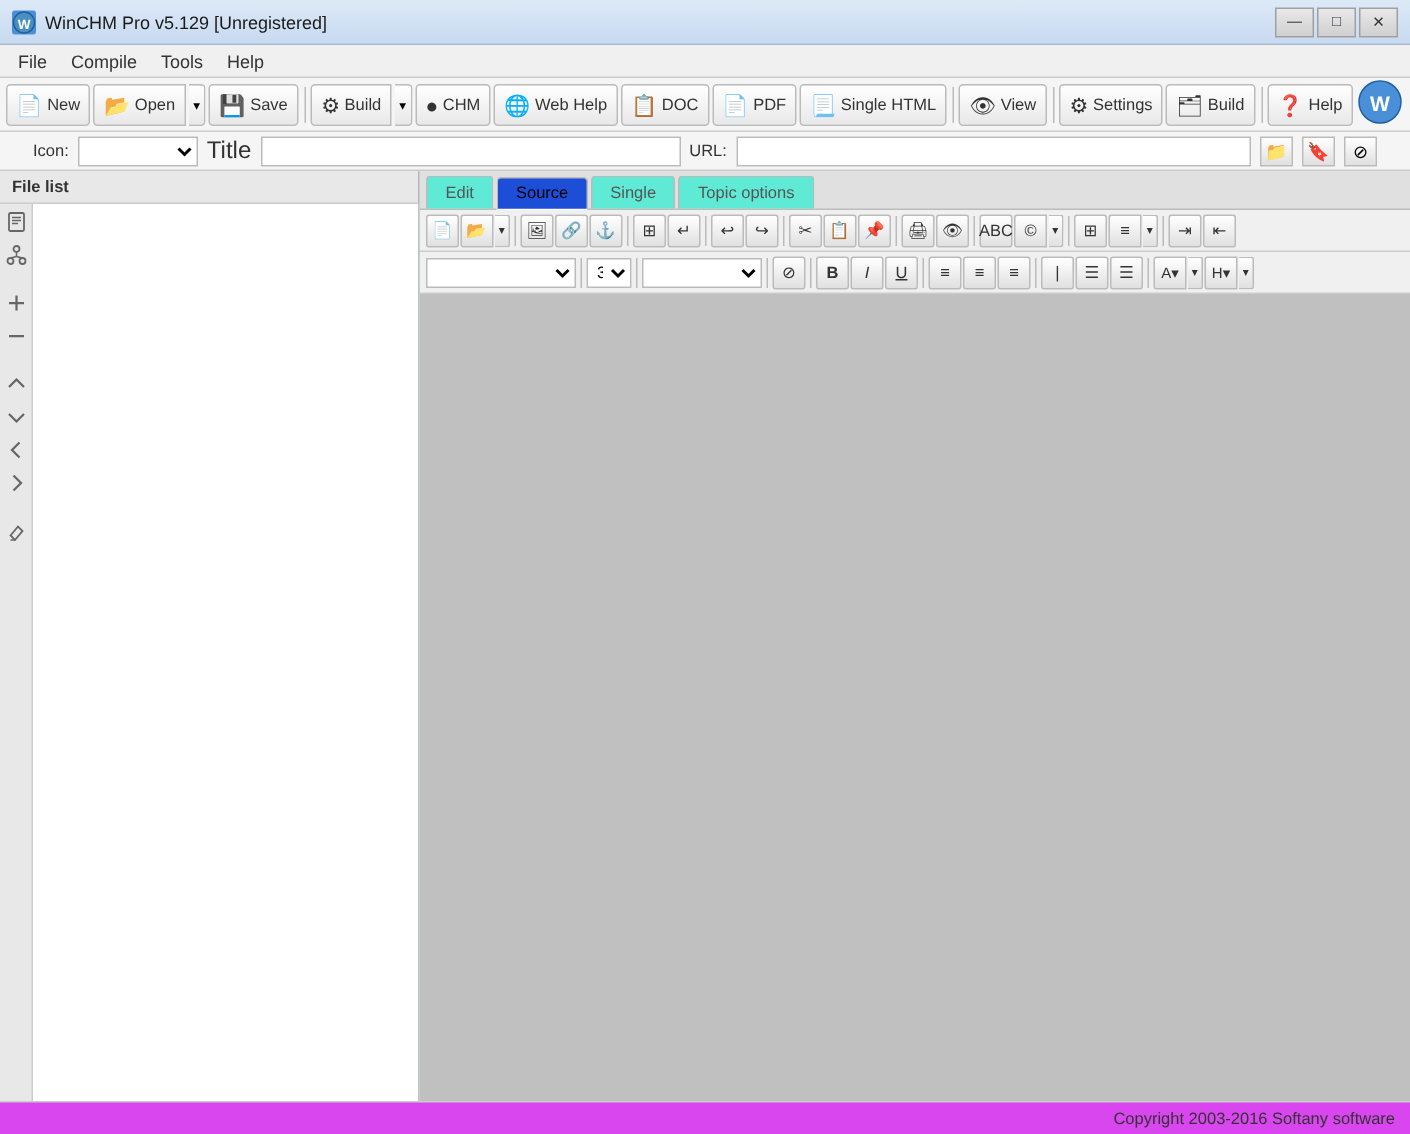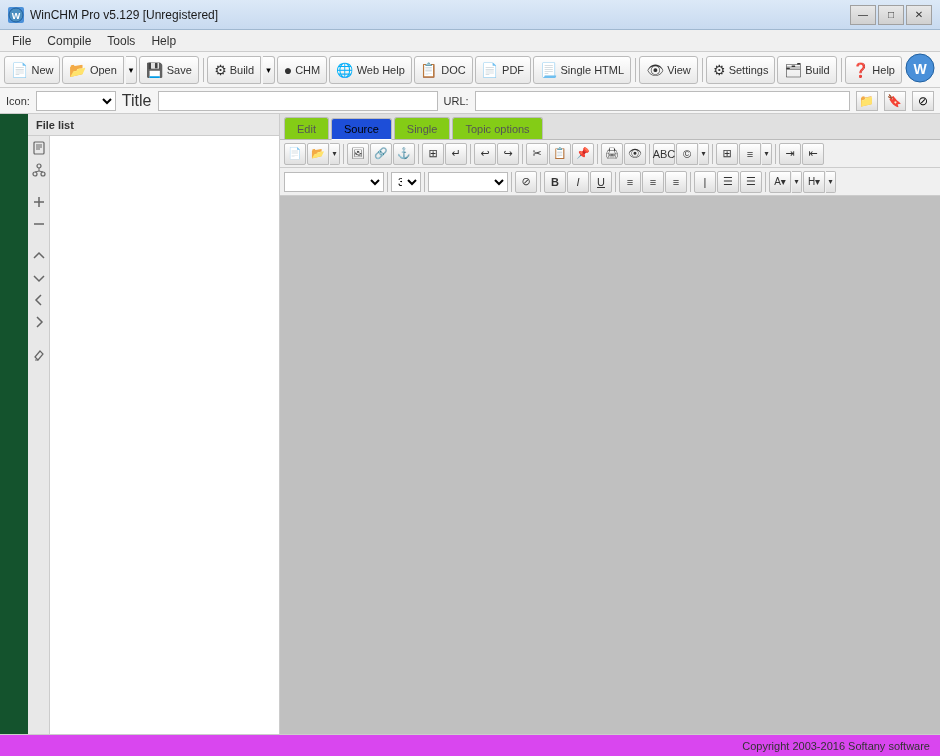--- a/index.html
+++ b/index.html
@@ -129,21 +129,21 @@
       border-radius: 3px 0 0 3px;
     }
 
     
     #url-bar {
       background: #f5f5f5;
       height: 26px;
       display: flex;
       align-items: center;
       border-bottom: 1px solid #ccc;
-      padding: 2px 6px;
+      padding: 2px 22px;
       gap: 6px;
     }
     #icon-label { font-size: 11px; color: #333; }
     #icon-select {
       width: 80px;
       height: 20px;
       border: 1px solid #bbb;
       background: white;
       font-size: 11px;
     }
@@ -183,21 +183,20 @@
       height: calc(756px - 30px - 22px - 36px - 26px - 22px);
     }
 
     
     #file-list-panel {
       width: 280px;
       border-right: 1px solid #ccc;
       display: flex;
       flex-direction: column;
       background: #14532d;
-      padding-left: 28px;
     }
     #file-list-header {
       background: #e8e8e8;
       border-bottom: 1px solid #ccc;
       padding: 3px 8px;
       font-size: 11px;
       font-weight: bold;
       color: #333;
       height: 22px;
       display: flex;
@@ -249,21 +248,21 @@
       height: 26px;
       align-items: flex-end;
       padding-left: 4px;
     }
     .editor-tab {
       padding: 3px 12px;
       font-size: 11px;
       cursor: pointer;
       border: 1px solid #bbb;
       border-bottom: none;
-      background: #84cc16;
+      background: #5eead4;
       color: #555;
       border-radius: 3px 3px 0 0;
       margin-right: 2px;
       height: 22px;
       display: flex;
       align-items: center;
     }
     .editor-tab.active {
       background: #1d4ed8;
       color: #000;

